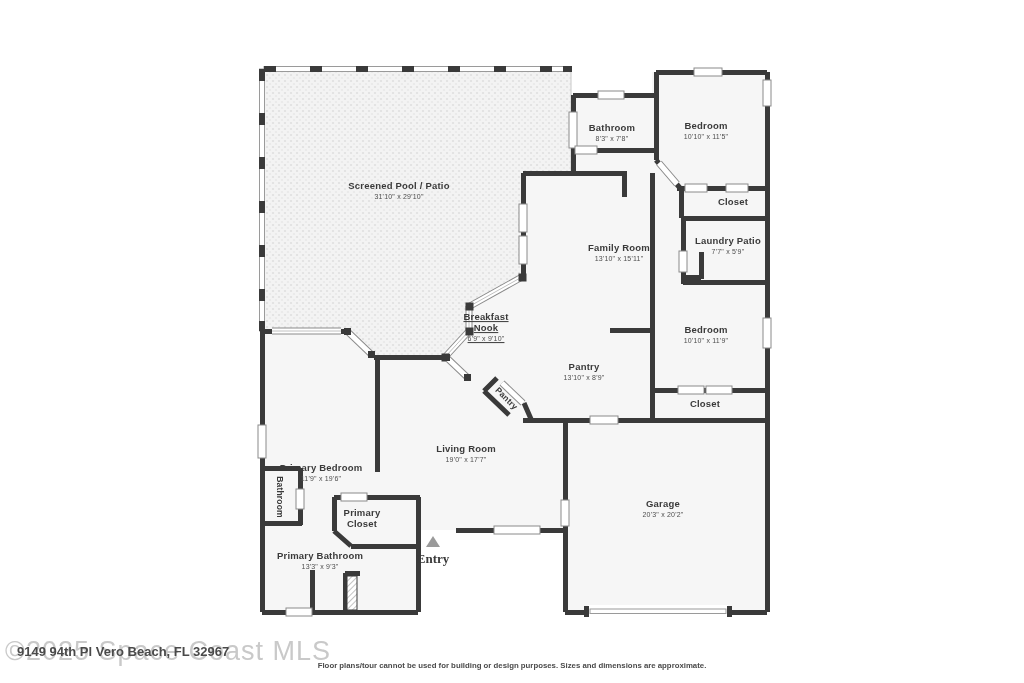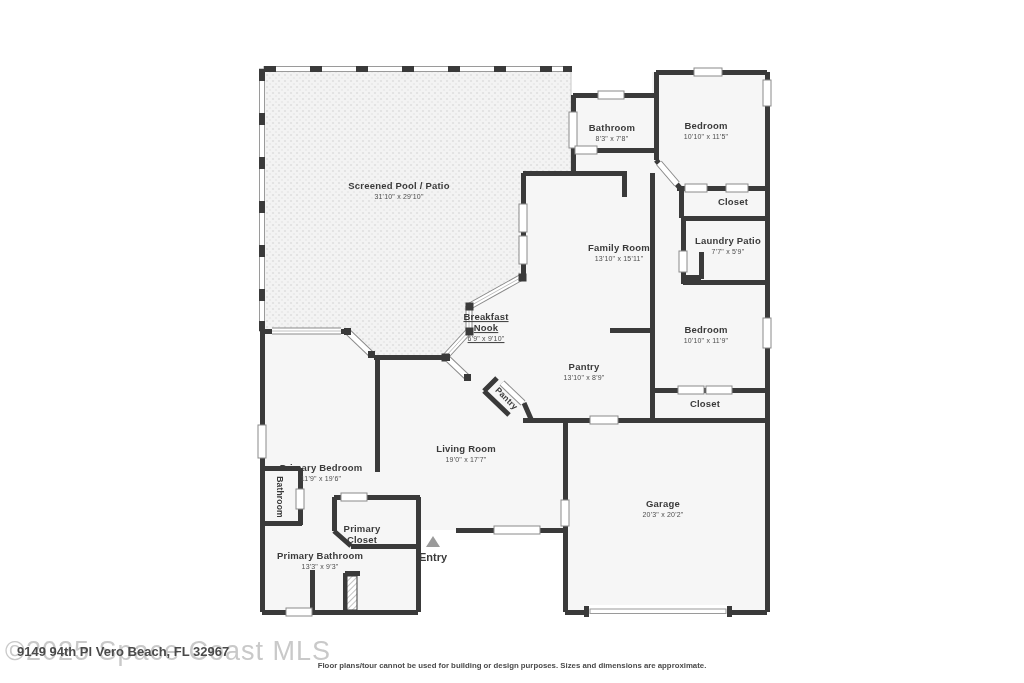--- a/index.html
+++ b/index.html
@@ -7,21 +7,21 @@
          font-family:"Liberation Sans","DejaVu Sans",sans-serif;}
   #plan-svg{position:absolute;left:0;top:0;}
   .room-label{position:absolute;transform:translate(-50%,-50%);text-align:center;color:#3a3a3a;pointer-events:none;}
   .room-name{font-size:9.5px;font-weight:bold;letter-spacing:.2px;line-height:1.15;}
   .room-dims{font-size:7px;color:#4e4e4e;margin-top:1px;letter-spacing:.2px;}
   .rot45{transform:translate(-50%,-50%) rotate(45deg);}
   .rot90{transform:translate(-50%,-50%) rotate(90deg);}
   .small-name{font-size:8.5px;}
   #entry-triangle{position:absolute;width:0;height:0;border-left:7px solid transparent;
                   border-right:7px solid transparent;border-bottom:11px solid #9a9a9a;}
-  #entry-label{position:absolute;transform:translateX(-50%);font-size:11px;font-weight:bold;color:#3a3a3a;}
+  #entry-label{position:absolute;transform:translateX(-50%);font-size:13px;font-weight:bold;color:#3a3a3a;font-family:Liberation Serif, serif;}
   #watermark{position:absolute;left:5px;top:636px;font-size:27px;color:#c9c9c9;letter-spacing:1px;white-space:nowrap;}
   #address{position:absolute;left:17px;top:644px;font-size:13px;font-weight:bold;color:#4a4a4a;white-space:nowrap;}
   #floor-label{position:absolute;left:16px;top:659px;font-size:9.5px;font-weight:bold;color:#333333;margin-top:28px;}
   #disclaimer{position:absolute;left:50%;top:661px;transform:translateX(-50%);font-size:7.8px;
               font-weight:bold;color:#4a4a4a;white-space:nowrap;}
 </style>
 </head>
 <body>
 
 <div id="stage">
@@ -216,21 +216,21 @@
   <div class="room-label" style="left:466px;top:453px;">
     <div class="room-name">Living Room</div>
     <div class="room-dims">19'0" x 17'7"</div>
   </div>
   <div class="room-label rot45" style="left:506px;top:399px;">
     <div class="room-name small-name">Pantry</div>
   </div>
   <div class="room-label rot90" style="left:279px;top:497px;">
     <div class="room-name small-name">Bathroom</div>
   </div>
-  <div class="room-label" style="left:362px;top:519px;width:54px;margin-top:16px;">
+  <div class="room-label" style="left:362px;top:519px;width:54px;">
     <div class="room-name">Primary Closet</div>
   </div>
   <div class="room-label" style="left:320px;top:560px;">
     <div class="room-name">Primary Bathroom</div>
     <div class="room-dims">13'3" x 9'3"</div>
   </div>
   <div class="room-label" style="left:663px;top:508px;">
     <div class="room-name">Garage</div>
     <div class="room-dims">20'3" x 20'2"</div>
   </div>

